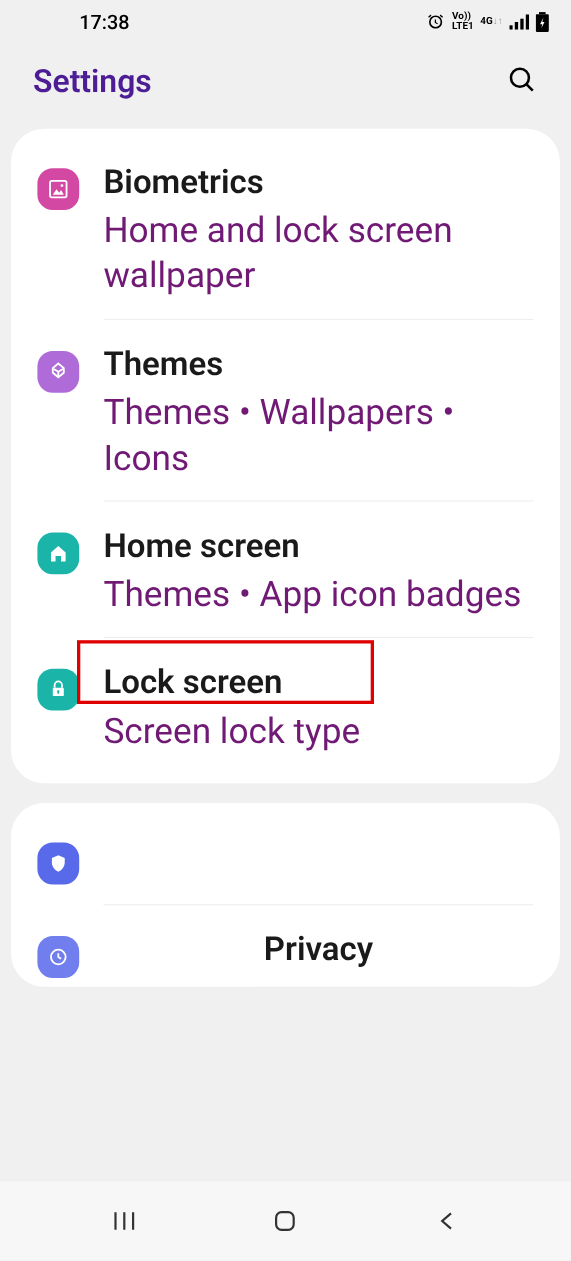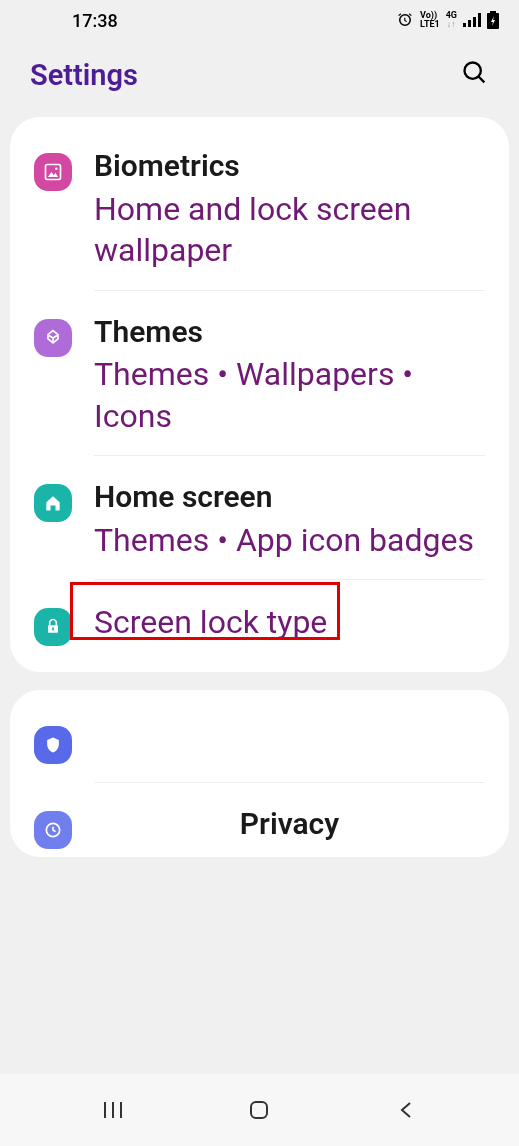--- a/index.html
+++ b/index.html
@@ -139,21 +139,21 @@
 <div class="status-bar">
   <div class="status-left">17:38</div>
   <div class="status-right">
     <svg width="18" height="18" viewBox="0 0 24 24" fill="#000">
         <path d="M12 4a8 8 0 108 8 8 8 0 00-8-8zm0 14a6 6 0 116-6 6 6 0 01-6 6zm.5-9H11v4l3 1.8.75-1.23-2.25-1.32zM6 3L3 5.5l1 1.3L7 4.3zM18 3l-1 1.3 3 2.5 1-1.3z"></path>
       </svg>
     <div style="display:flex;flex-direction:column;align-items:flex-start;text-align:right;">
       <span class="net-text">Vo))</span>
       <span class="net-text">LTE1</span>
     </div>
-    <div style="display:flex;flex-direction:column;align-items:center;">
+    <div style="display:flex;flex-direction:row;align-items:center;">
       <span class="net-text">4G</span>
       <span class="net-text" style="color:#999;">↓↑</span>
     </div>
     <svg width="18" height="14" viewBox="0 0 18 14" fill="#000">
         <rect x="0" y="10" width="3" height="4"></rect>
         <rect x="5" y="7" width="3" height="7"></rect>
         <rect x="10" y="4" width="3" height="10"></rect>
         <rect x="15" y="0" width="3" height="14"></rect>
       </svg>
     <svg width="12" height="18" viewBox="0 0 12 18" fill="#000">
@@ -221,20 +221,21 @@
     <div class="highlight-box" style="top:2px;left:60px;width:270px;height:58px;"></div>
     <div class="setting-icon icon-lock">
       <svg width="20" height="20" viewBox="0 0 24 24" fill="#fff">
           <rect x="6" y="10" width="12" height="9" rx="1"></rect>
           <path d="M8 10V7a4 4 0 018 0v3" fill="none" stroke="#fff" stroke-width="2"></path>
           <circle cx="12" cy="14" r="1.3" fill="#1ab5a8"></circle>
           <rect x="11.3" y="14" width="1.4" height="2.5" fill="#1ab5a8"></rect>
         </svg>
     </div>
     <div class="setting-content">
+      <div class="setting-title">Lock screen</div>
       <div class="setting-subtitle">Screen lock type</div>
     </div>
   </div>
 </div>
 
 <div class="card">
   <div class="setting-item">
     <div class="setting-icon icon-biometrics">
       <svg width="20" height="20" viewBox="0 0 24 24" fill="#fff">
           <path d="M12 3l7 3v5c0 4.5-3 8.5-7 10-4-1.5-7-5.5-7-10V6z"></path>

